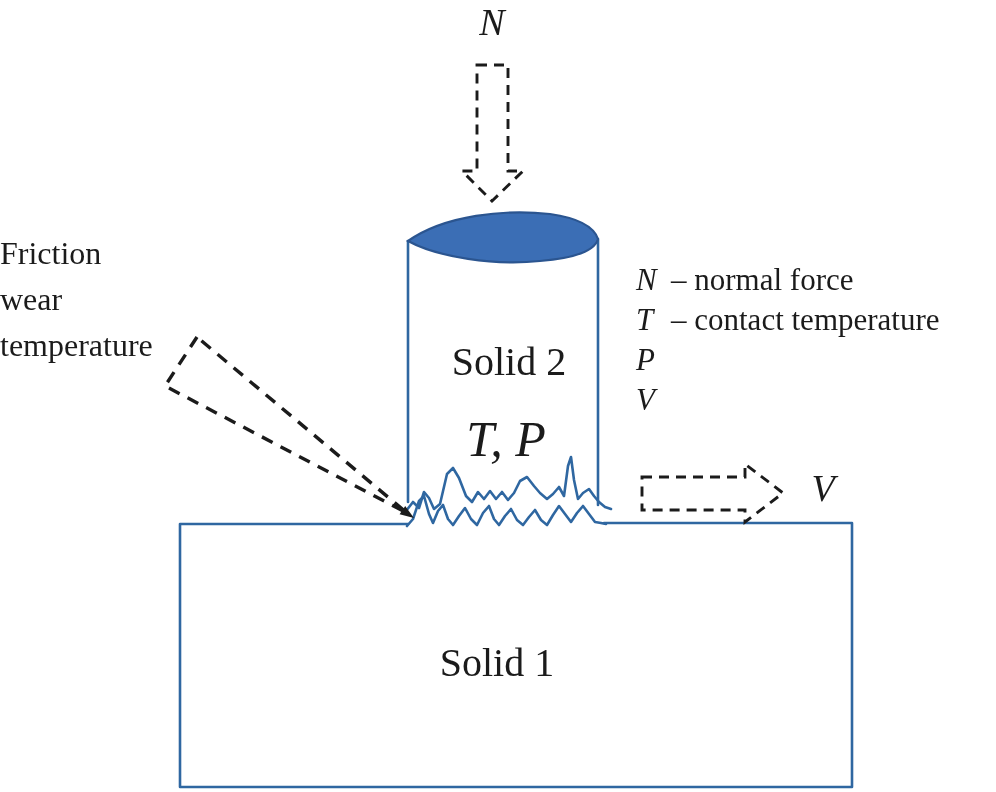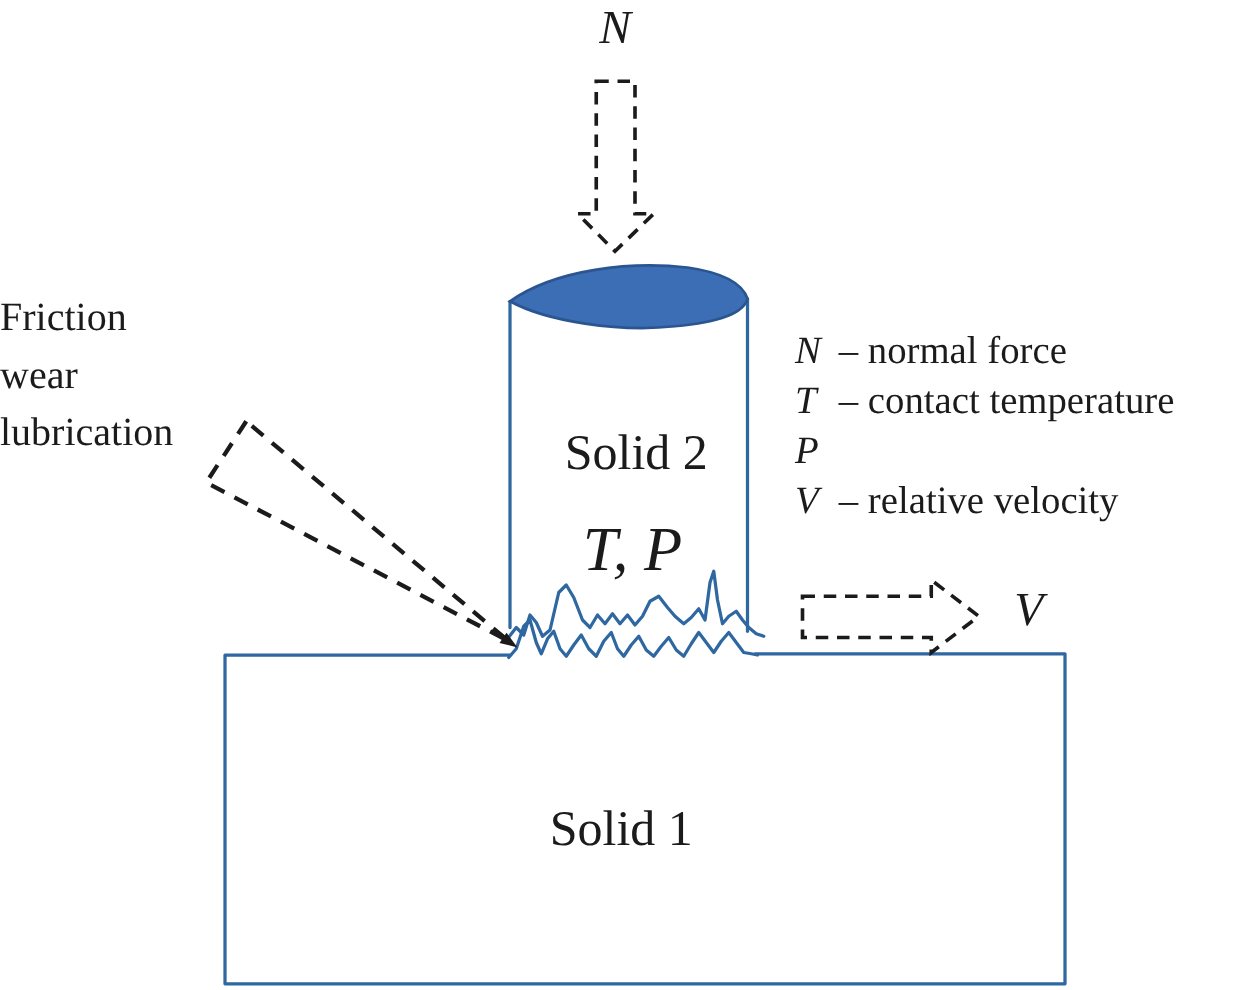--- a/index.html
+++ b/index.html
@@ -72,21 +72,21 @@
     <g>
       <path class="dash-arrow" d="M642,477 L745,477 L745,464 L783,493 L745,522 L745,510 L642,510 Z"></path>
     </g>
   </svg>
 
   <div class="lbl n-label">N</div>
 
   <div class="callout-text">
     <div>Friction</div>
     <div>wear</div>
-    <div>lubrication</div>
+    <div>temperature</div>
   </div>
 
   <div class="lbl solid2-label">Solid 2</div>
   <div class="lbl contact-label">T, P</div>
   <div class="lbl solid1-label">Solid 1</div>
   <div class="lbl v-label">V</div>
 
   <div class="legend">
     <div class="legend-row">
       <span class="sym">N</span>
@@ -94,17 +94,16 @@
     </div>
     <div class="legend-row">
       <span class="sym">T</span>
       <span class="desc">– contact temperature</span>
     </div>
     <div class="legend-row">
       <span class="sym">P</span>
     </div>
     <div class="legend-row">
       <span class="sym">V</span>
-      <span class="desc">– relative velocity</span>
     </div>
   </div>
 
 </div>
 
 </body></html>

